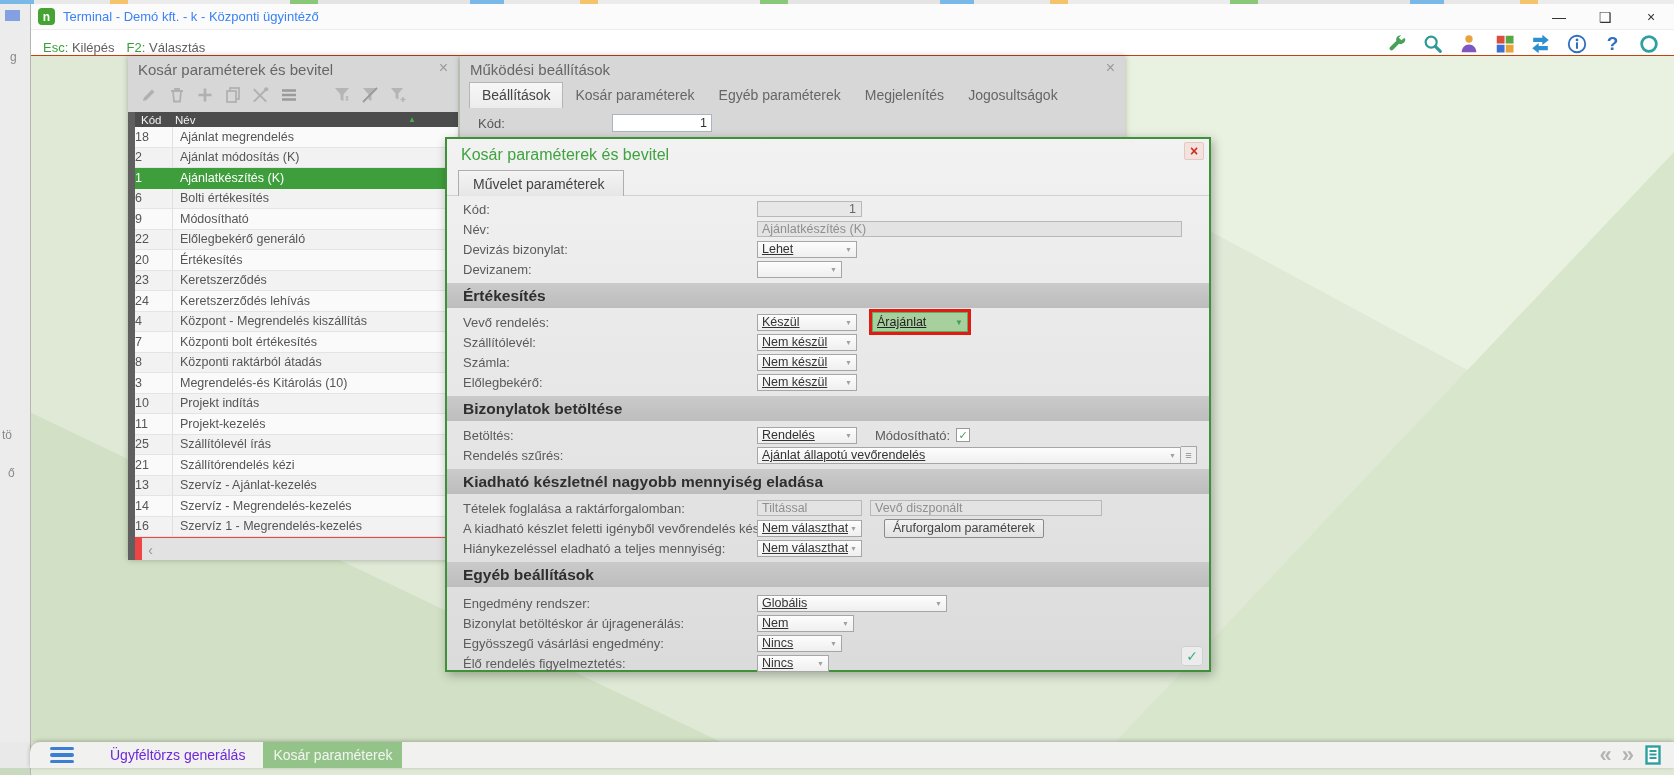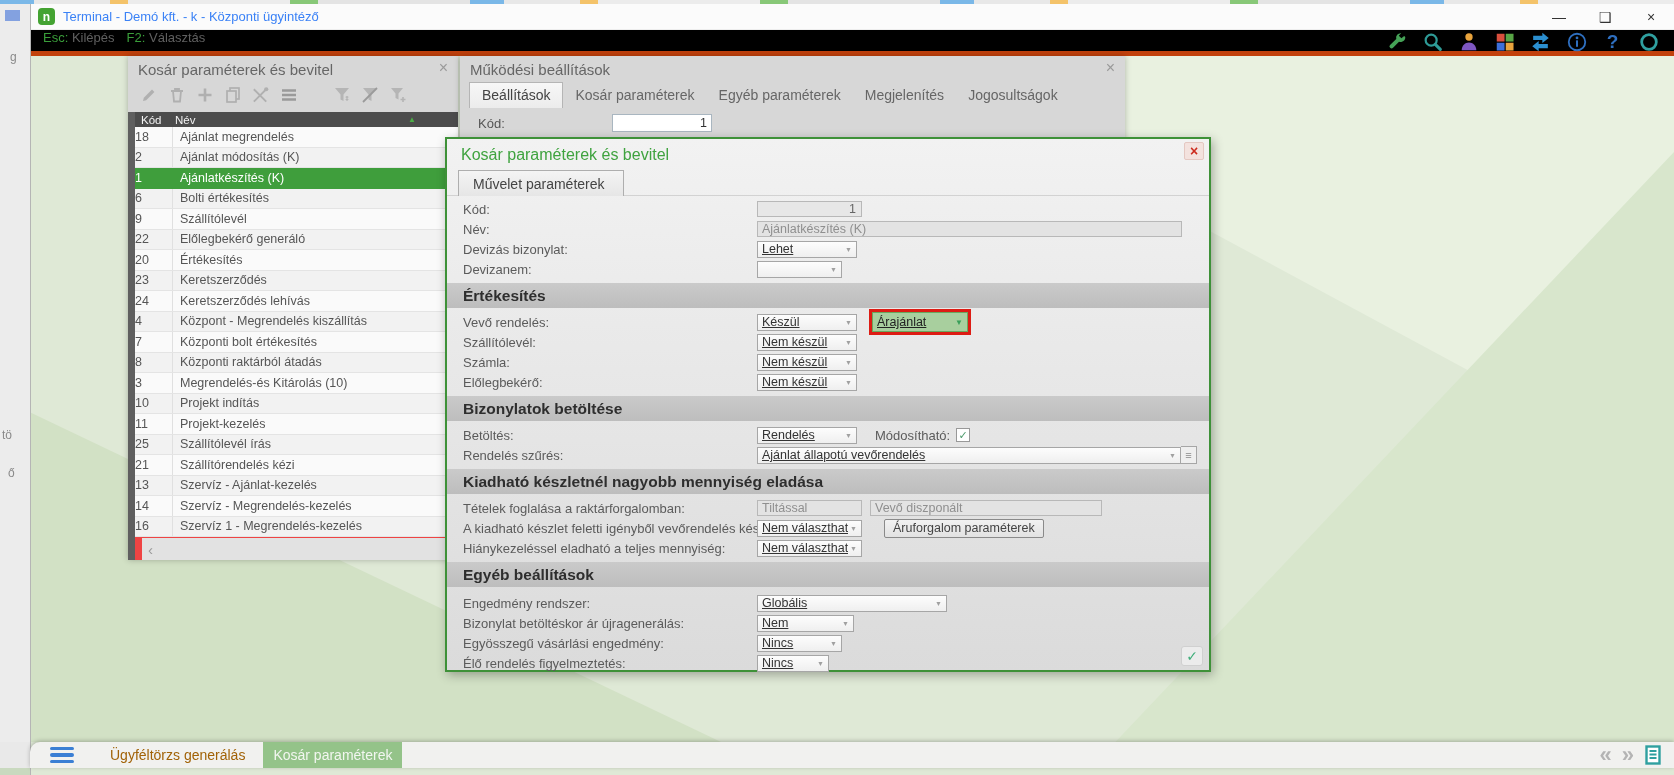--- a/index.html
+++ b/index.html
@@ -14,21 +14,21 @@
   .bottom-sliver { position:absolute; left:0; top:768px; width:100%; height:7px; background:#c9d9bf; }
   .bs-frag { position:absolute; top:1px; height:5px; }
 
   
   .app { position:absolute; left:30px; top:4px; width:1644px; height:771px; background:#dfe9d6; border-left:1px solid #b5b5b5; }
   .titlebar { position:absolute; left:0; top:0; width:100%; height:26px; background:#fbfbfb; display:flex; align-items:center; border-bottom:1px solid #ededed; }
   .logo { width:17px; height:17px; margin:0 8px 0 7px; background:#44a332; border-radius:4px; color:#fff; font-weight:bold; font-size:12px; display:flex; align-items:center; justify-content:center; }
   .title-text { font-size:13px; color:#3b82f6; }
   .win-controls { margin-left:auto; display:flex; align-items:center; }
   .win-btn { width:46px; text-align:center; font-size:14px; color:#333; cursor:default; }
-  .menubar { position:absolute; left:0; top:26px; width:100%; height:26px; background:#000000; display:flex; align-items:flex-start; border-bottom:5px solid #c2410c; }
+  .menubar { position:absolute; left:0; top:26px; width:100%; height:26px; background:#ffffff; display:flex; align-items:flex-end; border-bottom:1px solid #c2410c; }
   .menu-item { font-size:13px; margin-left:12px; }
   .menu-key { color:#3a9e3a; }
   .menu-label { color:#606060; }
   .icon-row { margin-left:auto; display:flex; align-items:center; gap:13px; padding-right:14px; }
   .mi { width:23px; height:23px; display:flex; align-items:center; justify-content:center; }
   .help-q { color:#2e6fc0; font-weight:bold; font-size:19px; }
 
   
   .desk { position:absolute; left:0; top:52px; width:100%; height:686px; overflow:hidden; }
   .poly { position:absolute; width:100%; height:100%; }
@@ -86,21 +86,21 @@
   .chk-label { font-size:13px; color:#5b5b5b; margin-left:18px; }
   .chk { width:14px; height:14px; background:#fff; border:1px solid #999; margin-left:6px; color:#4a9a6a; font-size:11px; display:inline-flex; align-items:center; justify-content:center; }
   .list-btn { width:16px; height:18px; border:1px solid #a6a6a6; border-left:none; background:#efefef; color:#888; font-size:11px; display:inline-flex; align-items:center; justify-content:center; }
   .push-btn { height:19px; margin-left:22px; padding:0 8px; border:1px solid #8a8a8a; border-radius:2px; background:linear-gradient(#f2f2f2,#e2e2e2); font-size:12.5px; color:#444; display:inline-flex; align-items:center; }
   .ok-btn { position:absolute; right:6px; bottom:4px; width:22px; height:20px; background:#ececec; border:1px solid #d0d0d0; border-radius:3px; color:#3fae7a; font-weight:bold; font-size:14px; text-align:center; line-height:18px; }
 
   
   .taskbar { position:absolute; left:30px; top:742px; width:1644px; height:26px; background:#f1f1ef; border-top-left-radius:10px; box-shadow:0 -1px 4px rgba(0,0,0,.25); display:flex; align-items:center; }
   .burger { margin-left:20px; display:flex; flex-direction:column; gap:3px; }
   .burger span { width:24px; height:3.5px; background:#3b7fd4; border-radius:2px; }
-  .tb-tab { font-size:14px; color:#a16207; margin-left:26px; height:26px; display:flex; align-items:center; padding:0 10px; }
+  .tb-tab { font-size:14px; color:#6d28d9; margin-left:26px; height:26px; display:flex; align-items:center; padding:0 10px; }
   .tb-tab.active { background:#94c389; color:#f2f6f0; margin-left:8px; }
   .tb-right { margin-left:auto; display:flex; align-items:center; gap:10px; padding-right:12px; }
   .chev { color:#b4b4b4; font-size:22px; font-weight:bold; line-height:20px; }
 </style>
 </head>
 <body>
 
 <div id="canvas">
 
   <div class="top-sliver"></div>
@@ -269,21 +269,21 @@
       <div class="grow selected">
           <span class="gc-kod">1</span>
           <span class="gc-nev">Ajánlatkészítés (K)</span>
         </div>
       <div class="grow">
           <span class="gc-kod">6</span>
           <span class="gc-nev">Bolti értékesítés</span>
         </div>
       <div class="grow">
           <span class="gc-kod">9</span>
-          <span class="gc-nev">Szállítólevél</span>
+          <span class="gc-nev">Módosítható</span>
         </div>
       <div class="grow">
           <span class="gc-kod">22</span>
           <span class="gc-nev">Előlegbekérő generáló</span>
         </div>
       <div class="grow">
           <span class="gc-kod">20</span>
           <span class="gc-nev">Értékesítés</span>
         </div>
       <div class="grow">

